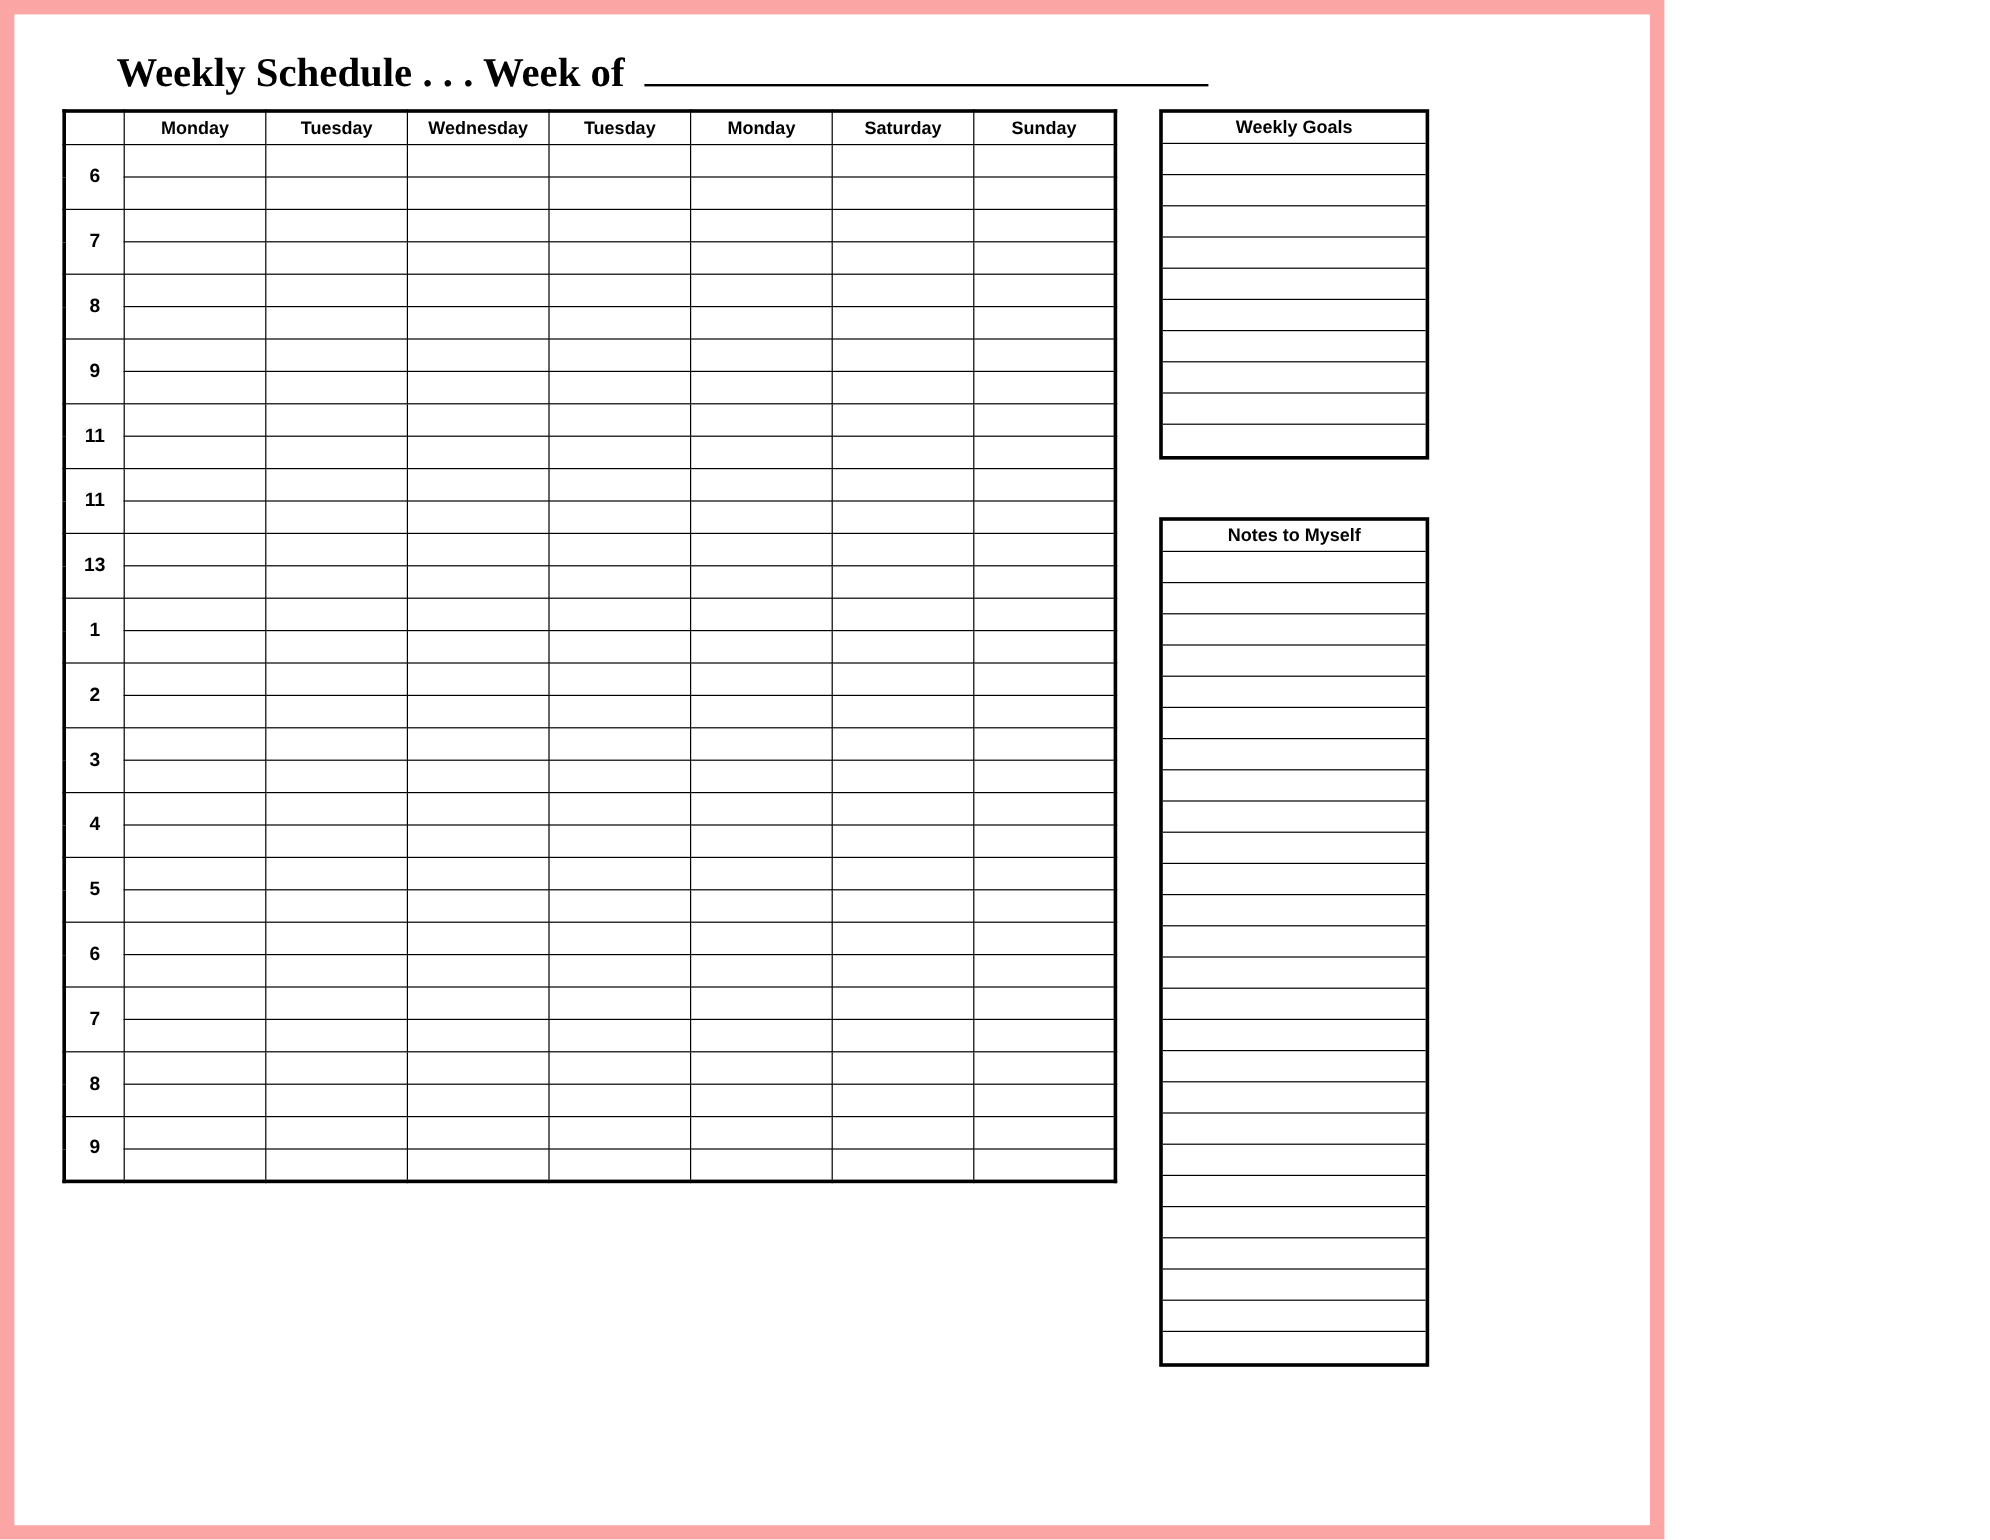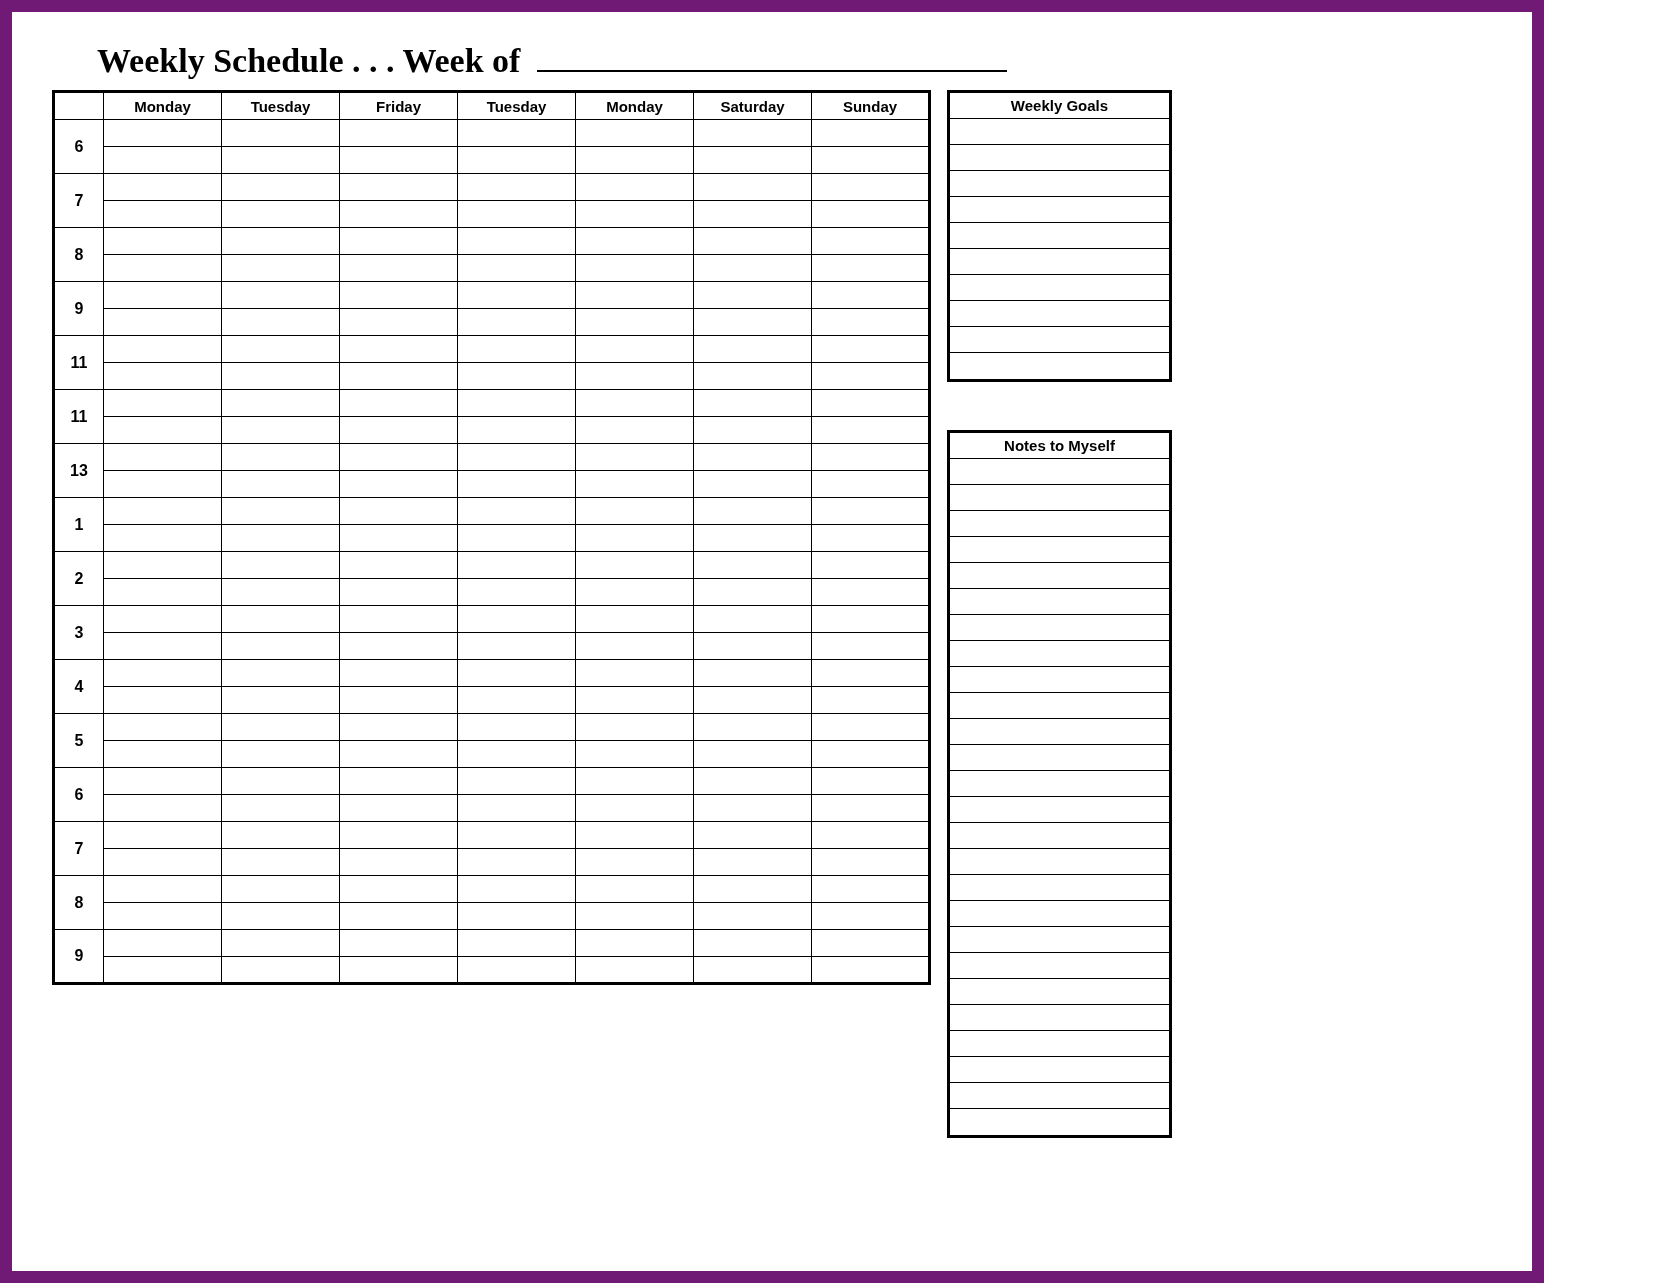--- a/index.html
+++ b/index.html
@@ -2,23 +2,23 @@
 <html><head>
 <meta charset="utf-8">
 <style>
   * { box-sizing: border-box; margin: 0; padding: 0; }
   body {
     background: #ffffff;
     font-family: "Georgia", "Times New Roman", serif;
     color: #000;
   }
   .outer-frame {
-    width: 1544px;
+    width: 1387px;
     height: 1283px;
-    border: 12px solid #701a75;
+    border: 12px solid #fca5a5;
     background: #fff;
     padding: 30px 40px 40px 40px;
   }
   .header-row {
     display: flex;
     align-items: baseline;
     margin-left: 45px;
     margin-bottom: 10px;
   }
   .title {
@@ -27,21 +27,21 @@
     white-space: pre;
   }
   .week-line {
     flex: 0 0 470px;
     border-bottom: 2px solid #000;
     margin-left: 8px;
     height: 30px;
   }
   .content-row {
     display: flex;
-    gap: 16px;
+    gap: 35px;
   }
   
   .sched-wrap {
     flex: 0 0 auto;
   }
   table.schedule {
     border-collapse: collapse;
     border: 3px solid #000;
   }
   table.schedule th,
@@ -104,21 +104,21 @@
 
   <div class="content-row">
 
     <div class="sched-wrap">
       <table class="schedule" id="schedule-table">
         <thead>
           <tr id="schedule-header-row">
             <th class="col-hour"></th>
           <th class="col-day">Monday</th>
               <th class="col-day">Tuesday</th>
-              <th class="col-day">Friday</th>
+              <th class="col-day">Wednesday</th>
               <th class="col-day">Tuesday</th>
               <th class="col-day">Monday</th>
               <th class="col-day">Saturday</th>
               <th class="col-day">Sunday</th>
             </tr>
         </thead>
         <tbody id="schedule-body">
             <tr>
               <td class="hour-cell col-hour" rowspan="2">6</td>
               <td class="col-day"></td>

